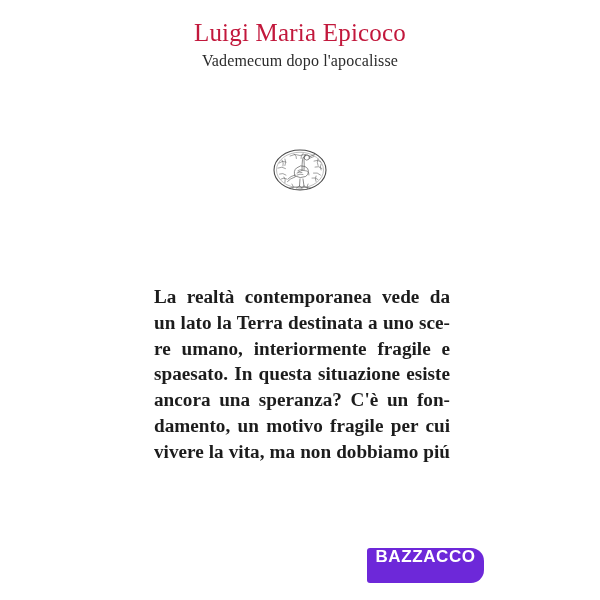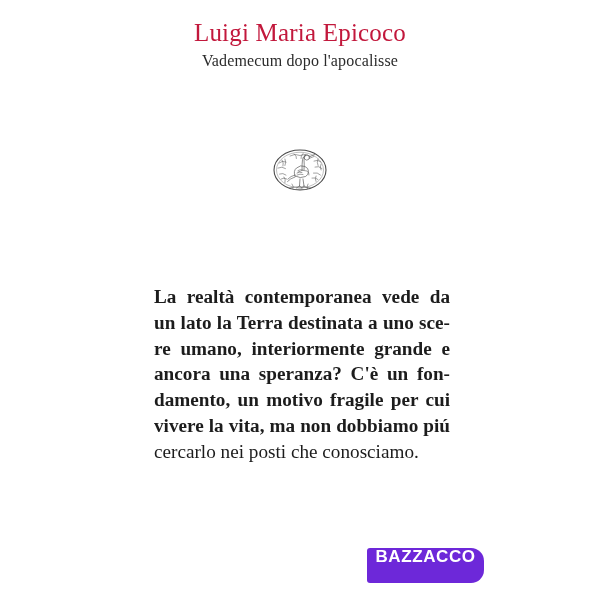--- a/index.html
+++ b/index.html
@@ -186,24 +186,24 @@
           <path d="M34 80 q20 -5 44 0 M38 84 q18 -4 36 0"></path>
           <path d="M40 72 q4 5 2 9 M72 72 q-3 5 -1 9"></path>
         </g>
       </svg>
     </span>
   </div>
 
   <div class="blurb">
     <span class="ln">La realtà contemporanea vede da</span>
     <span class="ln">un lato la Terra destinata a uno sce-</span>
-    <span class="ln">re umano, interiormente grande e</span>
+    <span class="ln">re umano, interiormente fragile e</span>
+    <span class="ln">spaesato. In questa situazione esiste</span>
     <span class="ln">ancora una speranza? C'è un fon-</span>
     <span class="ln">damento, un motivo fragile per cui</span>
     <span class="ln">vivere la vita, ma non dobbiamo piú</span>
-    <span class="ln-last">cercarlo nei posti che conosciamo.</span>
   </div>
 
   <div class="publisher-badge">
     <span class="label">BAZZACCO</span>
   </div>
 
 </div>
 
 </body></html>

